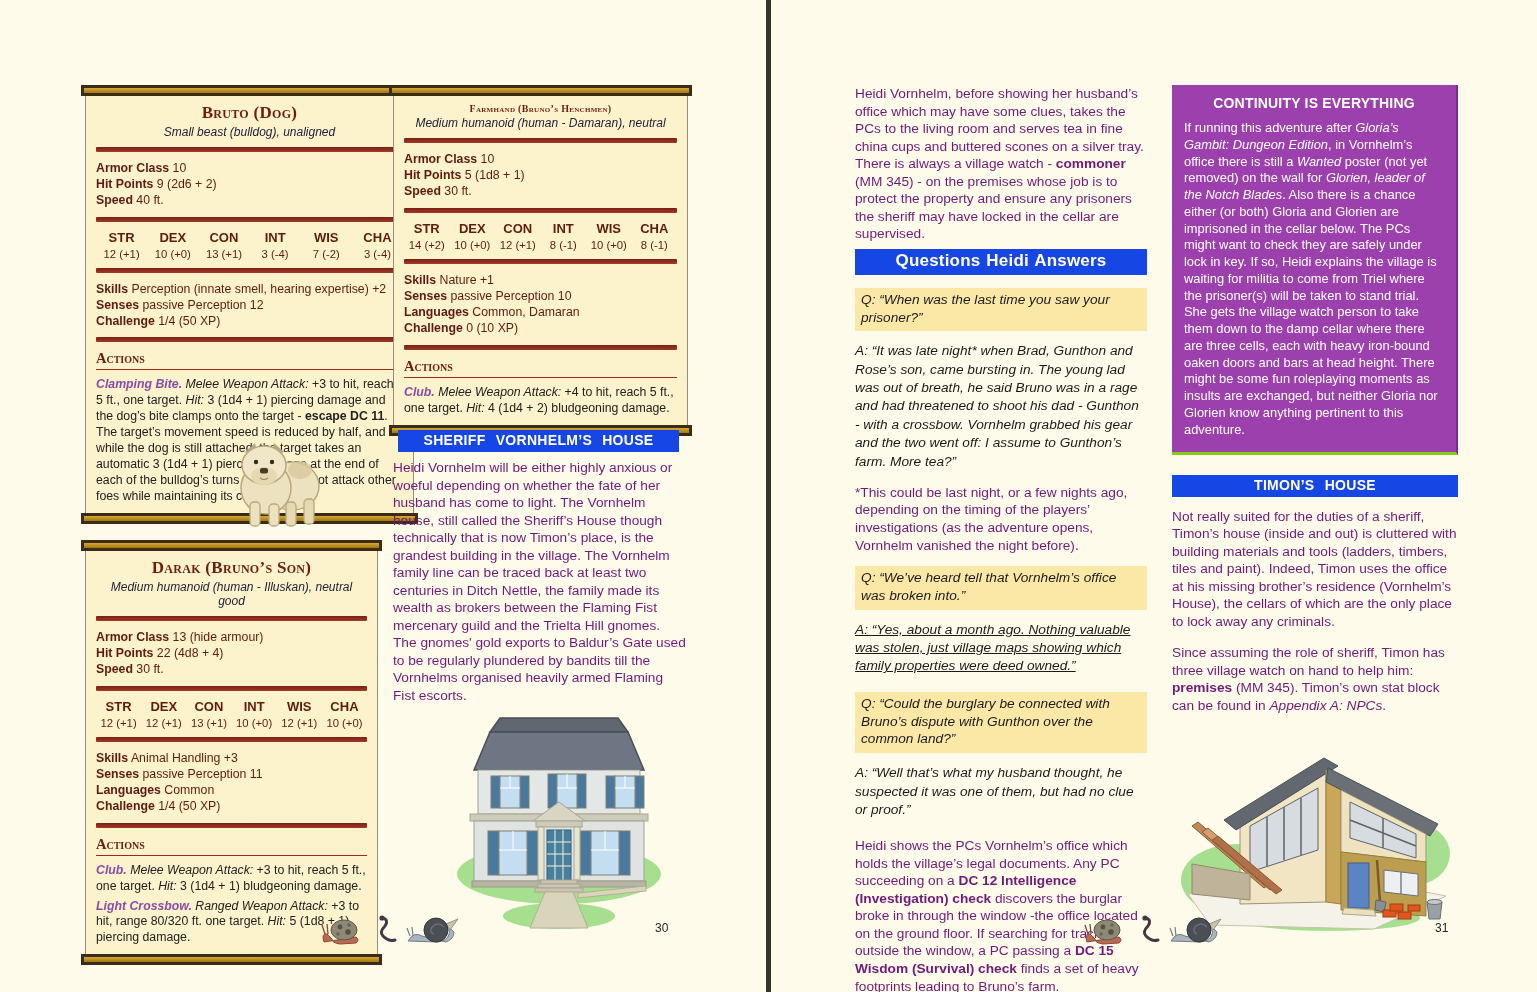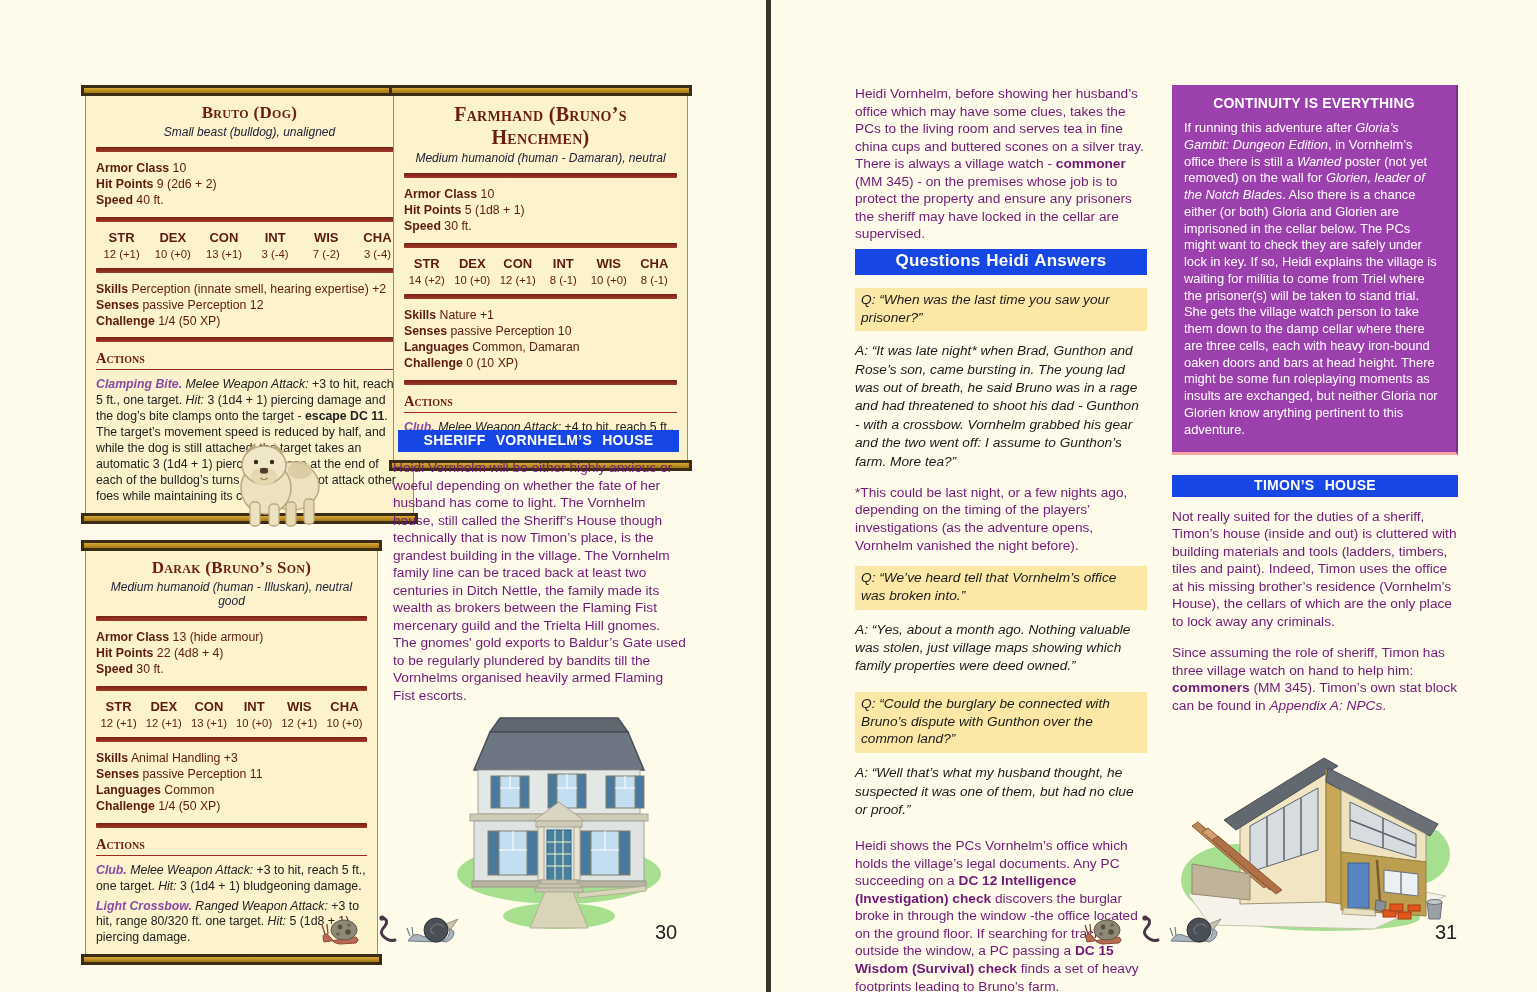--- a/index.html
+++ b/index.html
@@ -32,25 +32,25 @@
   .an { color:#8B4CA8; font-weight:bold; font-style:italic; }
 
   
   .blue-header { background:#1646E4; color:#FFFFFF; font-weight:bold; font-size:14px; text-align:center; padding:2px 0 4px; letter-spacing:.3px; word-spacing:6px; }
   .qa-h { font-weight:600; font-size:17px; word-spacing:1px; letter-spacing:.2px; margin:0 0 13px; }
   .body-text { font-size:13.7px; line-height:1.28; color:#701a75; margin:0 0 14px; }
   .qa-q { background:#FCE8A6; font-style:italic; font-size:13.7px; line-height:1.3; color:#1A1A1A; padding:3px 6px 5px; margin:0 0 11px; }
   .qa-a { font-style:italic; font-size:13.7px; line-height:1.34; color:#1A1A1A; margin:0 0 13px; }
 
   
-  .pbox { background:#9C40AE; color:#FFFFFF; padding:10px 12px 13px; border-right:2px solid #7A2E86; border-bottom:3px solid #fca5a5; }
+  .pbox { background:#9C40AE; color:#FFFFFF; padding:10px 12px 13px; border-right:2px solid #7A2E86; border-bottom:3px solid #84cc16; }
   .pbox-title { font-weight:bold; font-size:14px; text-align:center; margin-bottom:9px; letter-spacing:.2px; }
   .pbox-body { font-size:12.9px; line-height:1.3; }
 
-  .page-num { font-size:20px; color:#222; }
+  .page-num { font-size:12px; color:#222; }
   .footer-icons { display:flex; align-items:flex-end; gap:7px; }
 </style>
 </head>
 <body>
 
 <div class="spread">
 
   <div class="page" style="left:0;width:766px;">
 
     <div class="statblock" style="left:85px;top:85px;width:329px;">
@@ -163,21 +163,21 @@
         <div class="sb-actions-title">Actions</div>
         <p class="sb-action"><span class="an">Club. </span><span class="i">Melee Weapon Attack:</span><span> +3 to hit, reach 5 ft., one target. </span><span class="i">Hit:</span><span> 3 (1d4 + 1) bludgeoning damage.</span></p>
         <p class="sb-action"><span class="an">Light Crossbow. </span><span class="i">Ranged Weapon Attack:</span><span> +3 to hit, range 80/320 ft. one target. </span><span class="i">Hit:</span><span> 5 (1d8 + 1) piercing damage.</span></p>
       </div>
       <div class="sb-bar"></div>
     </div>
 
     <div class="statblock" style="left:393px;top:85px;width:295px;">
       <div class="sb-bar"></div>
       <div class="sb-body">
-        <div class="sb-title" style="font-size:20px;">Farmhand (Bruno’s Henchmen)</div>
+        <div class="sb-title" style="font-size:10px;">Farmhand (Bruno’s Henchmen)</div>
         <div class="sb-subtitle">Medium humanoid (human - Damaran), neutral</div>
         <div class="sb-div"></div>
         <div class="sb-line"><span class="lbl">Armor Class</span><span> 10</span></div>
         <div class="sb-line"><span class="lbl">Hit Points</span><span> 5 (1d8 + 1)</span></div>
         <div class="sb-line"><span class="lbl">Speed</span><span> 30 ft.</span></div>
         <div class="sb-div"></div>
         <div class="sb-abilities">
           <div class="sb-ab">
               <div class="sb-ab-h">STR</div>
               <div class="sb-ab-v">14 (+2)</div>
@@ -308,34 +308,34 @@
 
   <div class="page" style="left:771px;width:766px;">
 
     <div class="abs" style="left:84px;top:85px;width:292px;">
       <p class="body-text" style="margin-bottom:6px;"><span>Heidi Vornhelm, before showing her husband’s office which may have some clues, takes the PCs to the living room and serves tea in fine china cups and buttered scones on a silver tray. There is always a village watch - </span><span class="b">commoner</span><span> (MM 345) - on the premises whose job is to protect the property and ensure any prisoners the sheriff may have locked in the cellar are supervised.</span></p>
       <div class="blue-header qa-h">Questions Heidi Answers</div>
       <p class="qa-q">Q: “When was the last time you saw your prisoner?”</p>
       <p class="qa-a">A: “It was late night* when Brad, Gunthon and Rose’s son, came bursting in. The young lad was out of breath, he said Bruno was in a rage and had threatened to shoot his dad - Gunthon - with a crossbow. Vornhelm grabbed his gear and the two went off: I assume to Gunthon’s farm. More tea?”</p>
       <p class="body-text" style="margin-bottom:12px;">*This could be last night, or a few nights ago, depending on the timing of the players’ investigations (as the adventure opens, Vornhelm vanished the night before).</p>
       <p class="qa-q">Q: “We’ve heard tell that Vornhelm’s office was broken into.”</p>
-      <p class="qa-a" style="margin-bottom:16px;">A: “Yes, about a month ago. Nothing valuable was stolen, just village maps showing which family properties were deed owned.”</p>
+      <p class="qa-a" style="margin-bottom:16px;text-decoration:underline;">A: “Yes, about a month ago. Nothing valuable was stolen, just village maps showing which family properties were deed owned.”</p>
       <p class="qa-q">Q: “Could the burglary be connected with Bruno’s dispute with Gunthon over the common land?”</p>
       <p class="qa-a" style="margin-bottom:18px;">A: “Well that’s what my husband thought, he suspected it was one of them, but had no clue or proof.”</p>
       <p class="body-text"><span>Heidi shows the PCs Vornhelm’s office which holds the village’s legal documents. Any PC succeeding on a </span><span class="b">DC 12 Intelligence (Investigation) check</span><span> discovers the burglar broke in through the window -the office located on the ground floor. If searching for tracks outside the window, a PC passing a </span><span class="b">DC 15 Wisdom (Survival) check</span><span> finds a set of heavy footprints leading to Bruno’s farm.</span></p>
     </div>
 
     <div class="abs" style="left:401px;top:85px;width:286px;">
       <div class="pbox">
         <div class="pbox-title">CONTINUITY IS EVERYTHING</div>
         <p class="pbox-body"><span>If running this adventure after </span><span class="i">Gloria’s Gambit: Dungeon Edition</span><span>, in Vornhelm’s office there is still a </span><span class="i">Wanted</span><span> poster (not yet removed) on the wall for </span><span class="i">Glorien, leader of the Notch Blades</span><span>. Also there is a chance either (or both) Gloria and Glorien are imprisoned in the cellar below. The PCs might want to check they are safely under lock in key. If so, Heidi explains the village is waiting for militia to come from Triel where the prisoner(s) will be taken to stand trial. She gets the village watch person to take them down to the damp cellar where there are three cells, each with heavy iron-bound oaken doors and bars at head height. There might be some fun roleplaying moments as insults are exchanged, but neither Gloria nor Glorien know anything pertinent to this adventure.</span></p>
       </div>
       <div class="blue-header" style="margin:20px 0 11px;">TIMON’S HOUSE</div>
       <p class="body-text">Not really suited for the duties of a sheriff, Timon’s house (inside and out) is cluttered with building materials and tools (ladders, timbers, tiles and paint). Indeed, Timon uses the office at his missing brother’s residence (Vornhelm’s House), the cellars of which are the only place to lock away any criminals.</p>
-      <p class="body-text"><span>Since assuming the role of sheriff, Timon has three village watch on hand to help him: </span><span class="b">commoners</span><span> (MM 345). Timon’s own stat block can be found in </span><span class="i">Appendix A: NPCs</span><span>.</span></p>
+      <p class="body-text"><span>Since assuming the role of sheriff, Timon has three village watch on hand to help him: </span><span class="b">premises</span><span> (MM 345). Timon’s own stat block can be found in </span><span class="i">Appendix A: NPCs</span><span>.</span></p>
 
       
       <svg style="margin:4px 0 0 6px;" width="275" height="200" viewBox="0 0 275 200">
         <ellipse cx="58" cy="148" rx="55" ry="36" fill="#8FD878" opacity="0.8"></ellipse>
         <ellipse cx="232" cy="122" rx="40" ry="32" fill="#8FD878" opacity="0.8"></ellipse>
         <ellipse cx="150" cy="186" rx="92" ry="13" fill="#8FD878" opacity="0.8"></ellipse>
         <polygon points="10,162 185,148 268,164 196,197 32,193" fill="#F5F3E9" stroke="#C6C2AC"></polygon>
         <polygon points="62,88 148,38 148,170 62,172" fill="#F1E5C4" stroke="#9C9278"></polygon>
         <polygon points="46,88 146,26 160,34 58,98" fill="#62686F" stroke="#4A4F55"></polygon>
         <polygon points="72,94 140,56 140,118 72,140" fill="#D7DCE1" stroke="#5E636A"></polygon>

